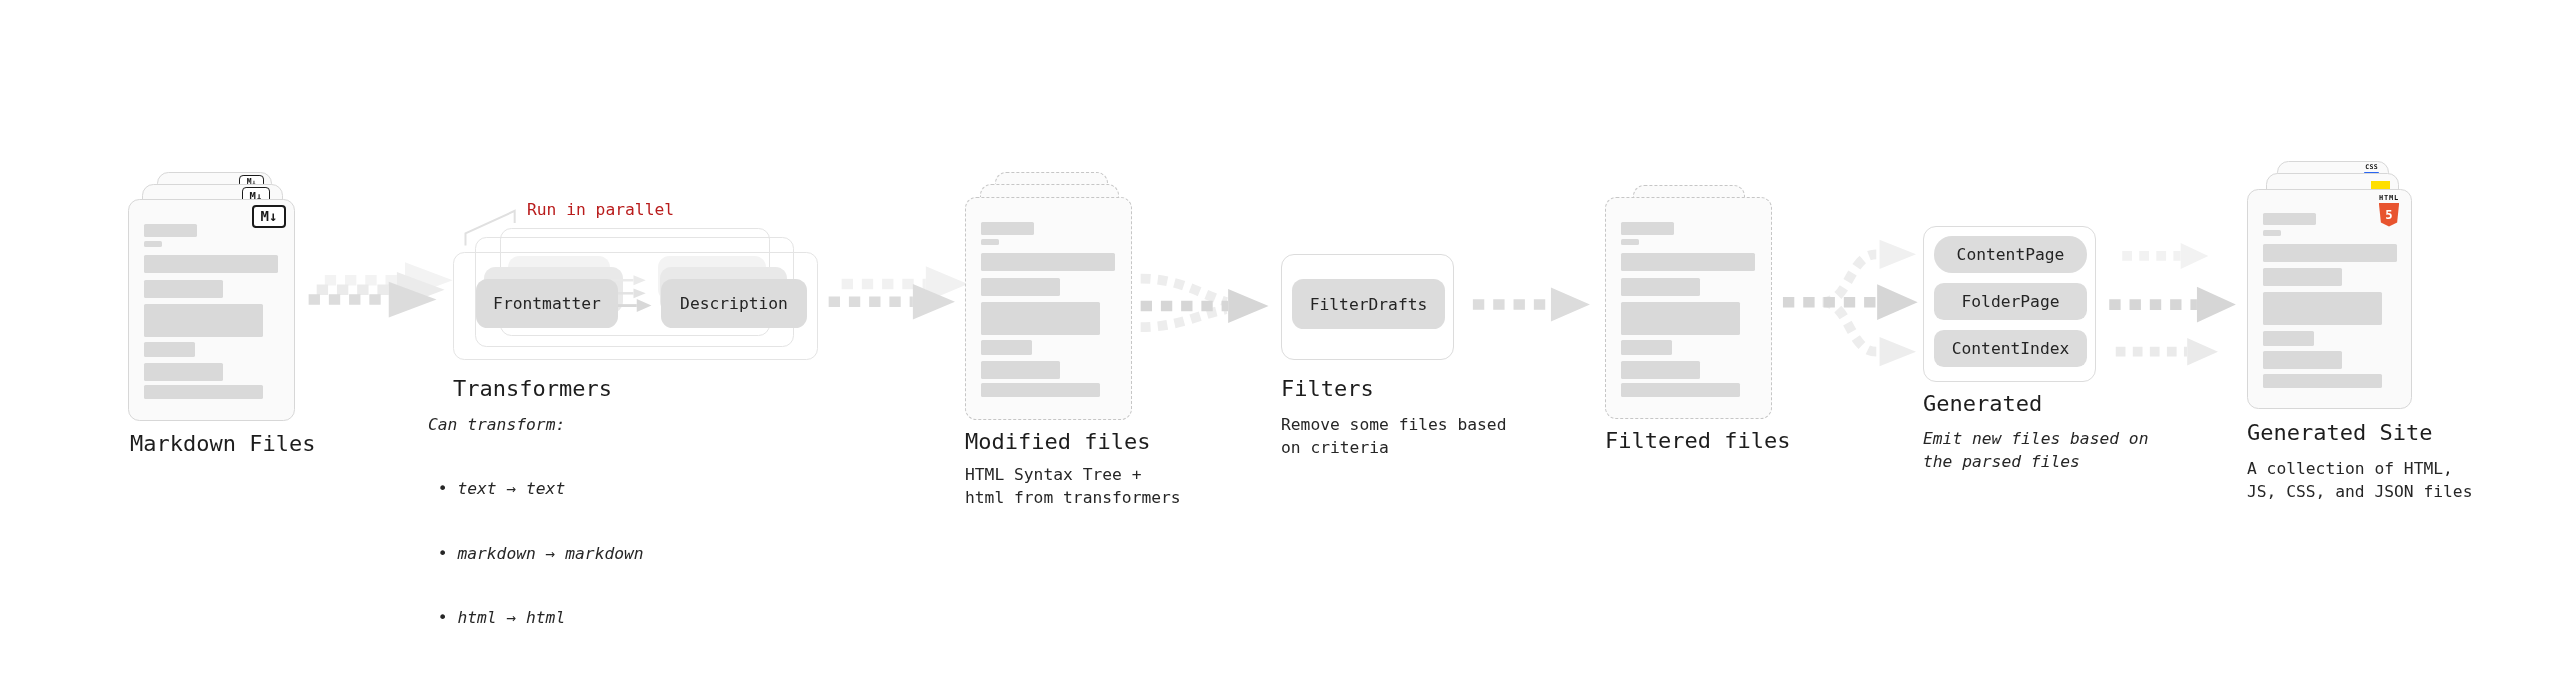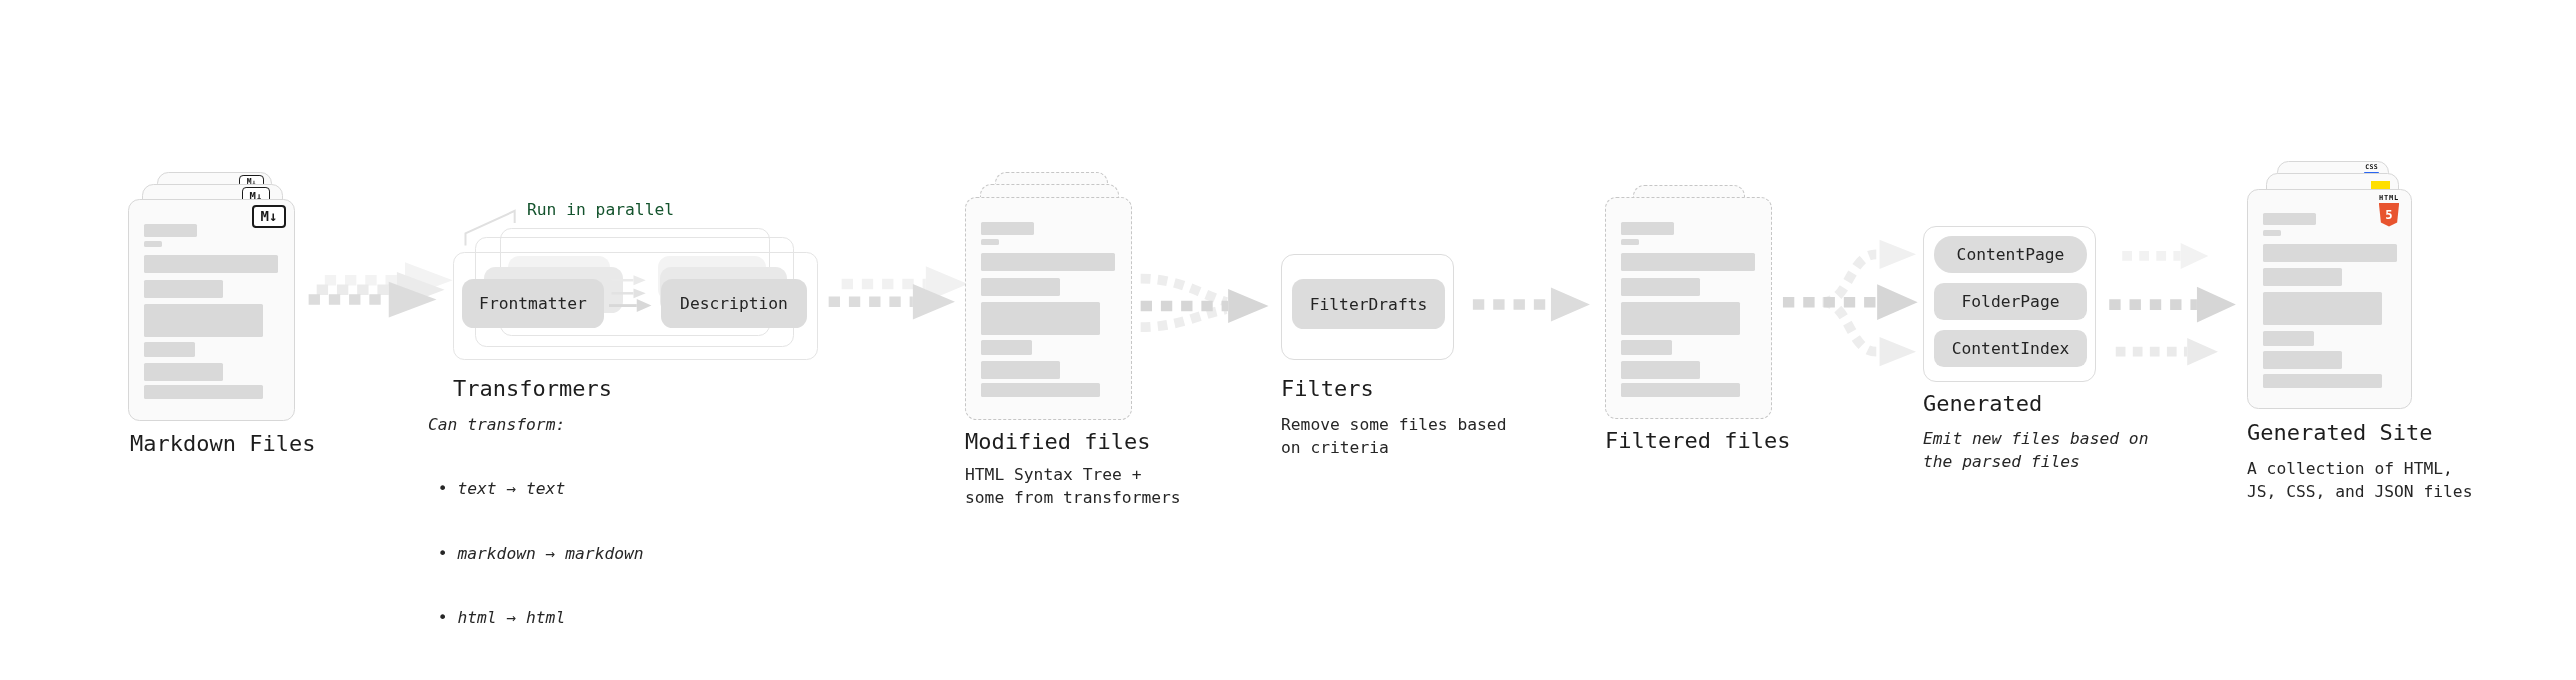--- a/index.html
+++ b/index.html
@@ -10,21 +10,21 @@
   
   .file-card{position:absolute;background:#fafafa;border:1.6px solid #d7d7d7;border-radius:11.4px;box-sizing:border-box;}
   .file-card.dashed{border:1.6px dashed #c6c6c6;background:#fbfbfb;}
   .bar{position:absolute;background:#d9d9d9;border-radius:1.6px;}
   
   .stage-label{position:absolute;font-size:22px;line-height:24.4px;color:#1d1d1d;white-space:nowrap;}
   .caption{position:absolute;font-size:16.3px;line-height:23px;color:#262626;white-space:nowrap;}
   .caption div{white-space:nowrap;}
   .bullets{position:absolute;font-size:16.3px;line-height:20.3px;color:#262626;white-space:nowrap;}
   .bullets .indent{padding-left:9.8px;margin-top:44px;}
-  .annotation{position:absolute;font-size:16.3px;color:#14532d;white-space:nowrap;}
+  .annotation{position:absolute;font-size:16.3px;color:#b91c1c;white-space:nowrap;}
   
   .pill{position:absolute;background:#dcdcdc;border-radius:11.4px;display:flex;align-items:center;justify-content:center;
         font-size:16.3px;color:#242424;box-sizing:border-box;white-space:nowrap;}
   .pill.ghost1{background:#e9e9e9;}
   .pill.ghost2{background:#f3f3f3;}
   
   .outline-box{position:absolute;border:1.6px solid #e4e4e4;border-radius:11.4px;box-sizing:border-box;background:transparent;}
   .panel{position:absolute;background:#ffffff;border:1.6px solid #dcdcdc;border-radius:13px;box-sizing:border-box;}
   
   .md-badge{position:absolute;background:#ffffff;border:2.4px solid #1a1a1a;border-radius:4.1px;color:#1a1a1a;
@@ -101,21 +101,21 @@
 
     <svg style="left:609px;top:268px;" width="49" height="49" viewBox="0 0 60 60">
       <line x1="3" y1="15" x2="30" y2="15" stroke="#eaeaea" stroke-width="3"></line>
       <polygon points="30,9 45,15 30,21" fill="#eaeaea"></polygon>
       <line x1="3" y1="31" x2="30" y2="31" stroke="#e2e2e2" stroke-width="3"></line>
       <polygon points="30,25 45,31 30,37" fill="#e2e2e2"></polygon>
       <line x1="0" y1="46" x2="34" y2="46" stroke="#d8d8d8" stroke-width="3.5"></line>
       <polygon points="34,38 52,46 34,54" fill="#d8d8d8"></polygon>
     </svg>
 
-    <div class="pill" style="left:462px;top:279px;width:142px;height:49px;">
+    <div class="pill" style="left:476px;top:279px;width:142px;height:49px;">
       <span>Frontmatter</span>
     </div>
     <div class="pill" style="left:661px;top:279px;width:146px;height:49px;">
       <span>Description</span>
     </div>
 
     <div class="stage-label" style="left:453px;top:377px;">Transformers</div>
     <div class="bullets" style="left:428px;top:415px;font-style:italic;">
       <div>Can transform:</div>
       <div class="indent">• text → text</div>
@@ -142,21 +142,21 @@
       <div class="bar" style="left:14.6px;top:55px;width:134px;height:18px;"></div>
       <div class="bar" style="left:14.6px;top:80px;width:79px;height:18px;"></div>
       <div class="bar" style="left:14.6px;top:104px;width:119px;height:32.5px;"></div>
       <div class="bar" style="left:14.6px;top:142px;width:51px;height:14.6px;"></div>
       <div class="bar" style="left:14.6px;top:163px;width:79px;height:18px;"></div>
       <div class="bar" style="left:14.6px;top:185px;width:119px;height:14px;"></div>
     </div>
     <div class="stage-label" style="left:965px;top:430px;">Modified files</div>
     <div class="caption" style="left:965px;top:463px;">
       <div>HTML Syntax Tree +</div>
-      <div>some from transformers</div>
+      <div>html from transformers</div>
     </div>
   </div>
 
   <svg style="left:1134px;top:264px;" width="138" height="85" viewBox="0 0 170 105">
     <path d="M 8 18 C 55 18, 80 36, 114 47" fill="none" stroke="#ededed" stroke-width="12" stroke-dasharray="12 9"></path>
     <path d="M 8 78 C 55 78, 80 62, 114 56" fill="none" stroke="#ededed" stroke-width="12" stroke-dasharray="12 9"></path>
     <line x1="8" y1="52" x2="116" y2="52" stroke="#d6d6d6" stroke-width="13" stroke-dasharray="14 11"></line>
     <polygon points="116,31 166,52 116,73" fill="#d6d6d6"></polygon>
   </svg>
 

